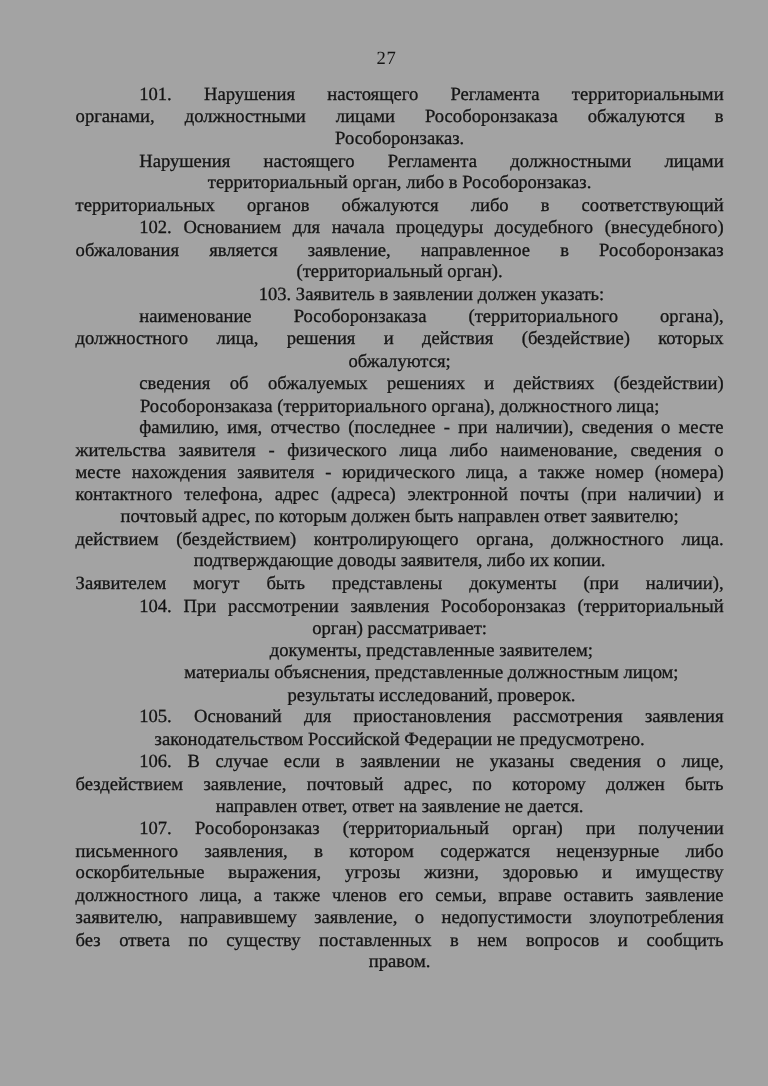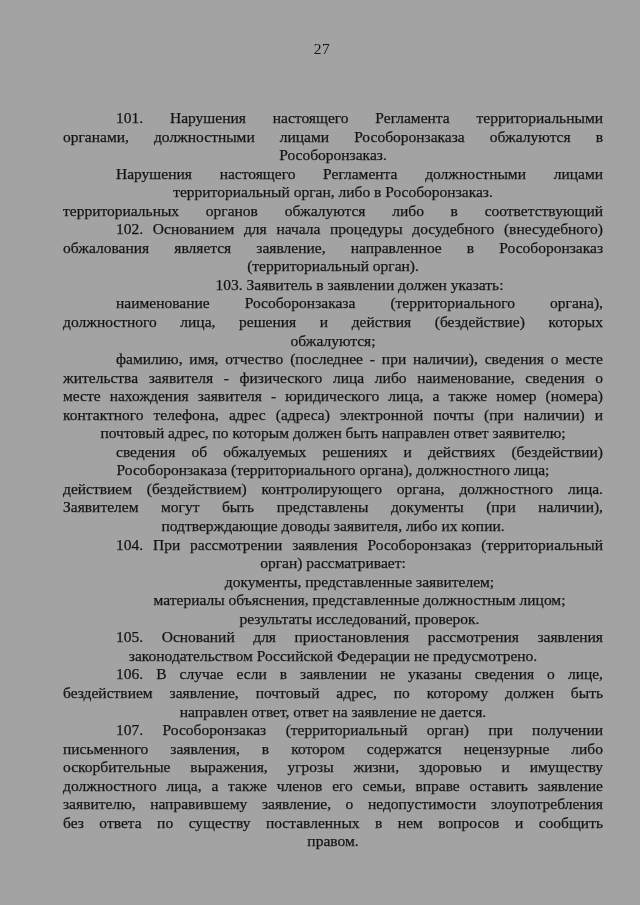--- a/index.html
+++ b/index.html
@@ -30,21 +30,20 @@
     line-height: 18.56px;
     letter-spacing: 0.5px;
   }
   .text-block {
     position: absolute;
     top: 70px;
     left: 63px;
     width: 540px;
     font-size: 15.5px;
     line-height: 18.56px;
-    margin-top: 39px;
     -webkit-text-stroke: 0.25px #141414;
   }
   .paragraph {
     margin: 0;
     padding: 0;
   }
   .line {
     height: 18.56px;
     white-space: nowrap;
     text-align: center;
@@ -81,34 +80,34 @@
       </div>
       <div class="paragraph">
         <div class="line indent">103. Заявитель в заявлении должен указать:</div>
       </div>
       <div class="paragraph">
         <div class="line indent jl">наименование Рособоронзаказа (территориального органа),</div>
         <div class="line jl">должностного лица, решения и действия (бездействие) которых</div>
         <div class="line">обжалуются;</div>
       </div>
       <div class="paragraph">
+        <div class="line indent jl">сведения об обжалуемых решениях и действиях (бездействии)</div>
+        <div class="line">Рособоронзаказа (территориального органа), должностного лица;</div>
+      </div>
+      <div class="paragraph">
         <div class="line indent jl">фамилию, имя, отчество (последнее - при наличии), сведения о месте</div>
         <div class="line jl">жительства заявителя - физического лица либо наименование, сведения о</div>
         <div class="line jl">месте нахождения заявителя - юридического лица, а также номер (номера)</div>
         <div class="line jl">контактного телефона, адрес (адреса) электронной почты (при наличии) и</div>
         <div class="line">почтовый адрес, по которым должен быть направлен ответ заявителю;</div>
       </div>
       <div class="paragraph">
-        <div class="line indent jl">сведения об обжалуемых решениях и действиях (бездействии)</div>
-        <div class="line">Рособоронзаказа (территориального органа), должностного лица;</div>
-      </div>
-      <div class="paragraph">
         <div class="line jl">действием (бездействием) контролирующего органа, должностного лица.</div>
+        <div class="line">подтверждающие доводы заявителя, либо их копии.</div>
         <div class="line jl">Заявителем могут быть представлены документы (при наличии),</div>
-        <div class="line">подтверждающие доводы заявителя, либо их копии.</div>
       </div>
       <div class="paragraph">
         <div class="line indent jl">104. При рассмотрении заявления Рособоронзаказ (территориальный</div>
         <div class="line">орган) рассматривает:</div>
       </div>
       <div class="paragraph">
         <div class="line indent">документы, представленные заявителем;</div>
       </div>
       <div class="paragraph">
         <div class="line indent">материалы объяснения, представленные должностным лицом;</div>

